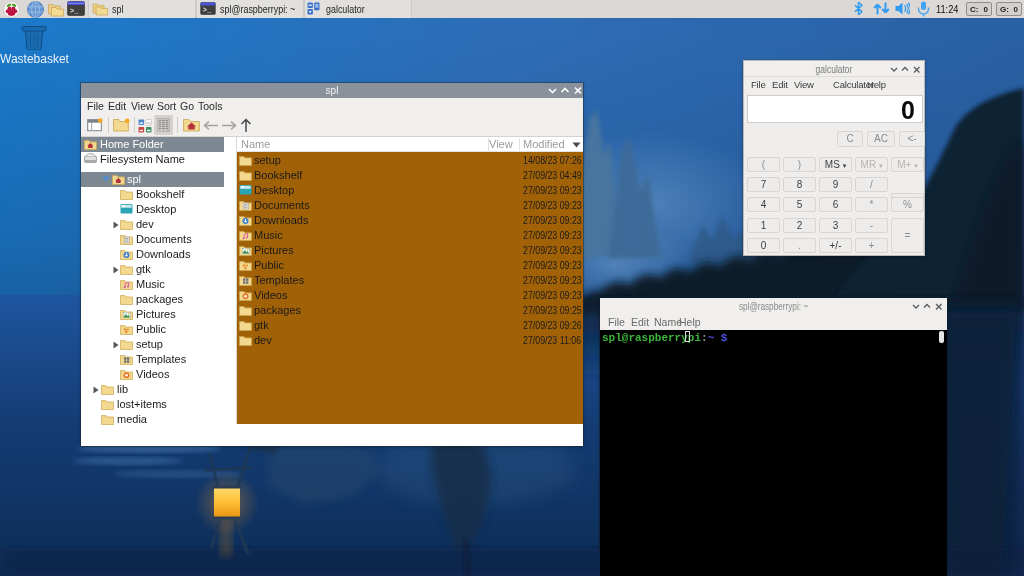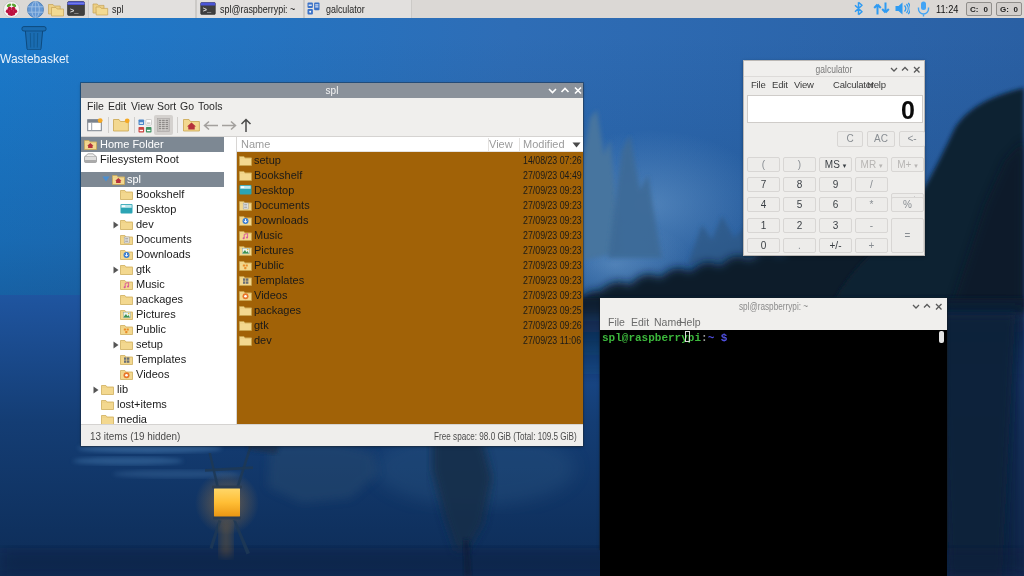--- a/index.html
+++ b/index.html
@@ -345,21 +345,21 @@
             <svg class="ic" style="left:3px;" width="13" height="12">
               <use href="#fold"></use>
               <use href="#homeem" transform="translate(0.5,1) scale(0.9)"></use>
             </svg>
             <span class="tx" style="left:19px;">Home Folder</span>
           </div>
  <div class="srow" style="top:15px;">
             <svg class="ic" style="left:3px;" width="13" height="11">
               <use href="#drivei"></use>
             </svg>
-            <span class="tx" style="left:19px;">Filesystem Root</span>
+            <span class="tx" style="left:19px;">Filesystem Name</span>
           </div>
  <div class="srow sel" style="top:35px;">
             <svg class="exp" style="left:21px;" width="8" height="6" viewBox="0 0 8 6">
               <path d="M0.5 0.5 h7 L4 5.5 z" fill="#4a8fd2"></path>
             </svg>
             <svg class="ic" style="left:31px;" width="13" height="12">
               <use href="#fold"></use>
               <use href="#homeem" transform="translate(0.5,1) scale(0.9)"></use>
             </svg>
             <span class="tx" style="left:46px;">spl</span>
@@ -633,24 +633,20 @@
           </div>
  <div class="lrow" style="top:196px;">
             <svg class="ic" width="13" height="12">
               <use href="#fold"></use>
             </svg>
             <span class="tx">dev</span>
             <span class="dt">27/09/23 11:06</span>
           </div>
 </div>
 </div>
-<div class="status">
-        <span class="sl">13 items (19 hidden)</span>
-        <span class="sr">Free space: 98.0 GiB (Total: 109.5 GiB)</span>
-      </div>
 </div>
 <div class="win" id="calc">
 <div class="title">
         <div class="t">galculator</div>
 <svg class="wbtns" style="left:146px; top:1px;" width="34" height="14" viewBox="0 0 34 14">
  <path d="M1 5.5 L4 8.5 L7 5.5" fill="none" stroke="#5a5a5a" stroke-width="1.3"></path>
  <path d="M12 8 L15 5 L18 8" fill="none" stroke="#5a5a5a" stroke-width="1.3"></path>
  <path d="M24 4.5 L29.5 10 M29.5 4.5 L24 10" fill="none" stroke="#5a5a5a" stroke-width="1.3"></path>
 </svg>
 </div>

